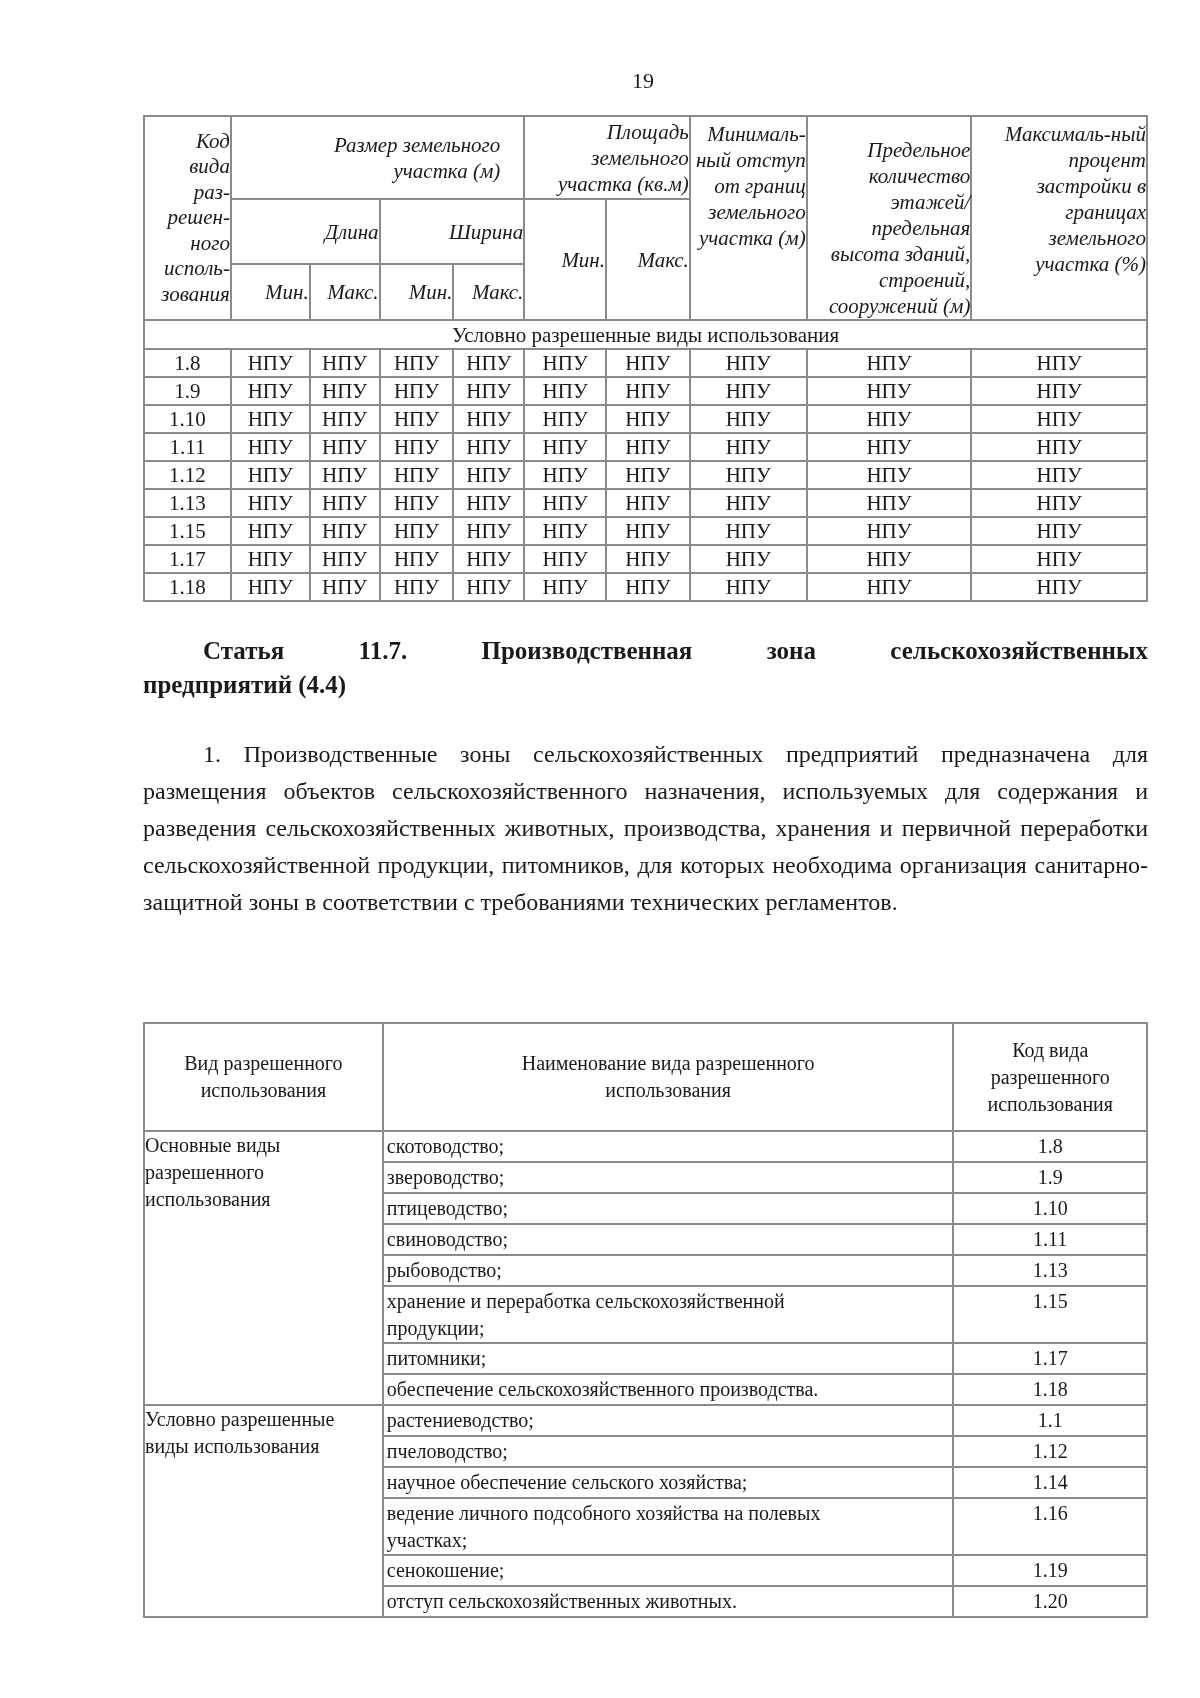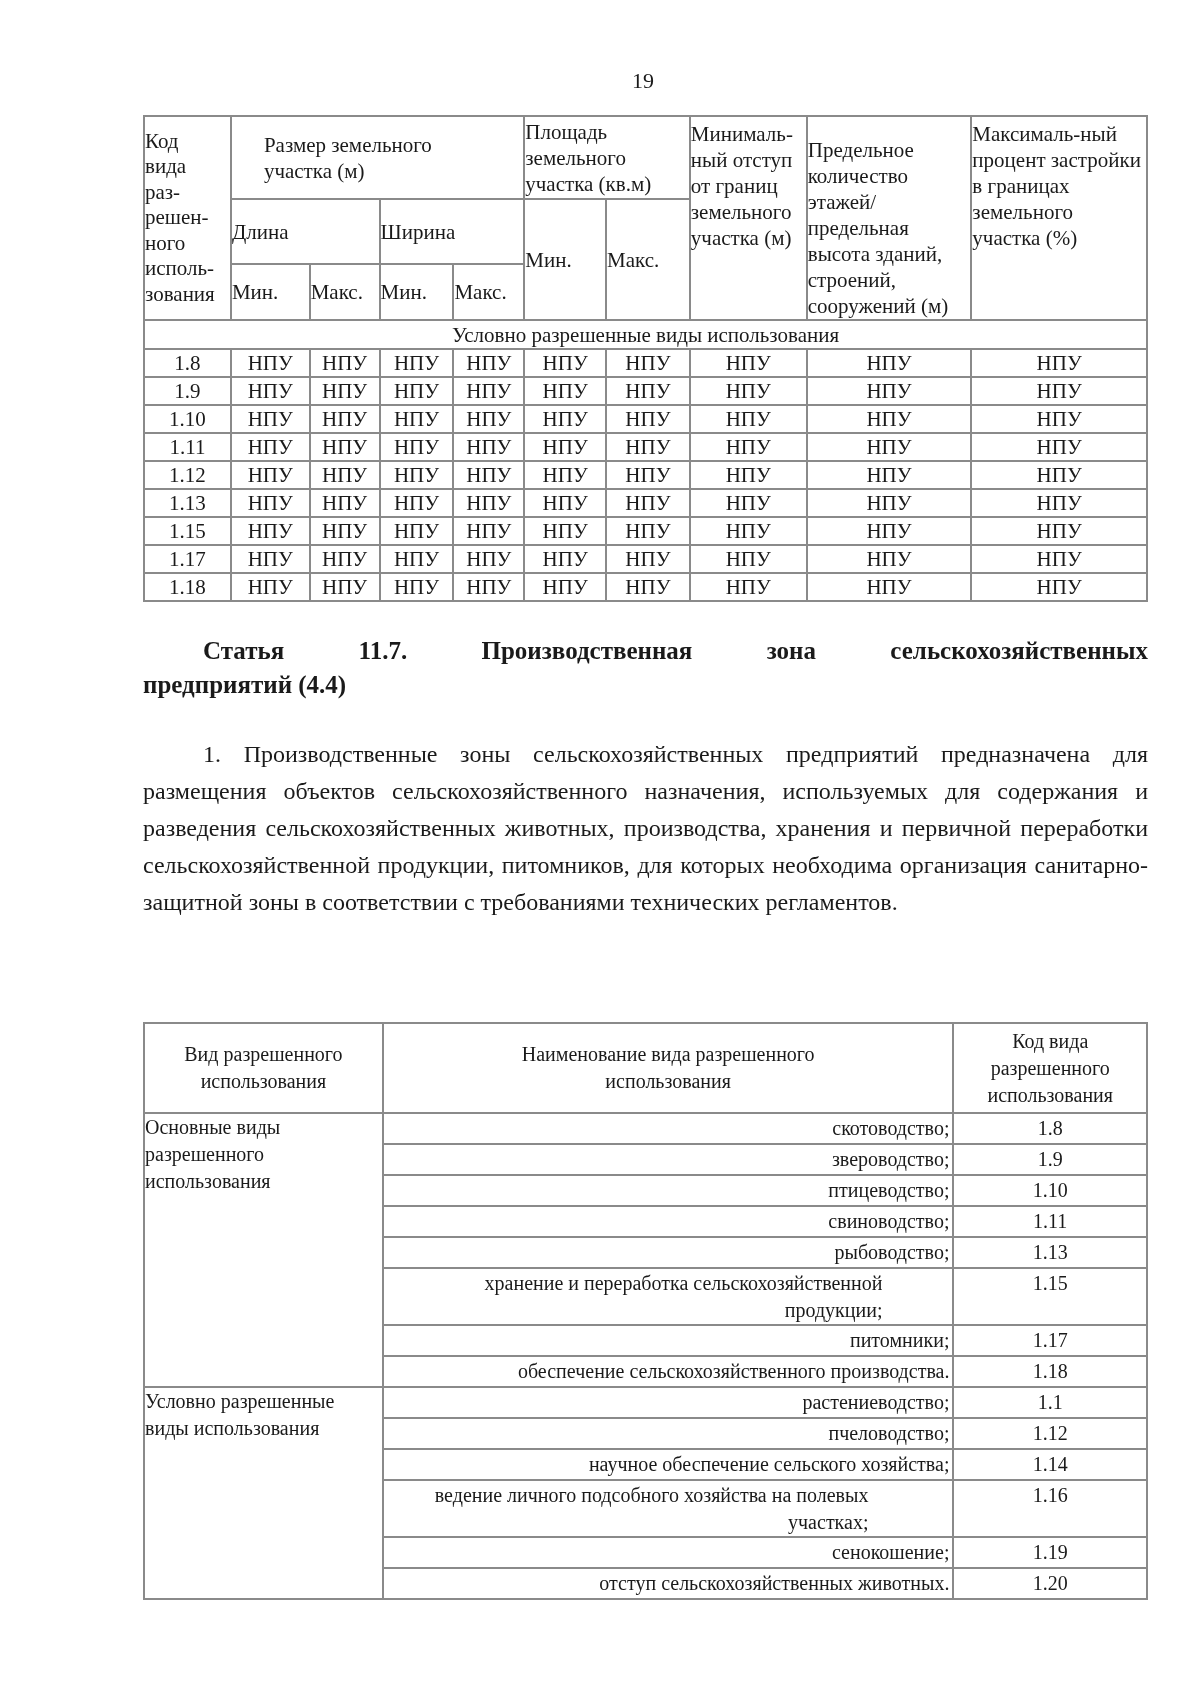--- a/index.html
+++ b/index.html
@@ -9,21 +9,21 @@
   }
   .page-number {
     position: absolute; top: 68px; left: 0; width: 1286px; text-align: center;
     font-size: 22px;
   }
   table { border-collapse: collapse; position: absolute; }
   td, th { border: 2px solid #8a8a8a; padding: 0; font-weight: normal; }
 
   
   #limits-table { left: 143px; top: 115px; width: 1005px; font-size: 21px; line-height: 26px; }
-  #limits-table th { text-align: left; vertical-align: middle; }
+  #limits-table th { text-align: right; vertical-align: middle; font-style: italic; }
   #limits-table td { text-align: center; height: 26px; line-height: 24px; }
   #limits-table .section-row td { height: 27px; }
   #limits-table .hdr1 th { height: 81px; }
   #limits-table .hdr2 th { height: 56px; }
   #limits-table .hdr3 th { height: 54px; }
 
   
   .article-heading {
     position: absolute; left: 143px; top: 634px; width: 1005px;
     font-size: 25px; font-weight: bold; line-height: 34px;
@@ -35,21 +35,21 @@
     font-size: 24px; line-height: 37px; text-align: justify;
   }
   .body-text p { margin: 0; text-indent: 60px; }
 
   
   #uses-table { left: 143px; top: 1022px; width: 1005px; font-size: 20px; line-height: 27px; }
   #uses-table th { text-align: center; vertical-align: middle; height: 82px; line-height: 27px; }
   #uses-table td { vertical-align: top; padding: 1px 3px 0 3px; }
   #uses-table td.group { padding: 0 9px 0 0; text-align: left; }
   #uses-table td.code { text-align: center; }
-  #uses-table td.name { text-align: right; }
+  #uses-table td.name { text-align: left; }
   #uses-table tr.single td { height: 28px; }
 </style>
 </head>
 <body>
 
 <div class="page-number">19</div>
 
 <table id="limits-table">
   <colgroup>
     <col style="width:87px">
@@ -67,21 +67,21 @@
       <tr class="hdr1">
     <th rowspan="3" style="line-height:25.5px;">
       <span>Код</span><br>
       <span>вида</span><br>
       <span>раз-</span><br>
       <span>решен-</span><br>
       <span>ного</span><br>
       <span>исполь-</span><br>
       <span>зования</span>
     </th>
-    <th colspan="4" style="padding:0 32px;">Размер земельного участка (м)</th>
+    <th colspan="4" style="padding:0 23px;">Размер земельного участка (м)</th>
     <th colspan="2">Площадь земельного участка (кв.м)</th>
     <th rowspan="3" style="vertical-align:top;padding-top:4px;">Минималь-ный отступ от границ земельного участка (м)</th>
     <th rowspan="3" style="vertical-align:top;padding-top:20px;">Предельное количество этажей/ предельная высота зданий, строений, сооружений (м)</th>
     <th rowspan="3" style="vertical-align:top;padding-top:4px;">Максималь-ный процент застройки в границах земельного участка (%)</th>
   </tr>
   <tr class="hdr2">
     <th colspan="2">Длина</th>
     <th colspan="2">Ширина</th>
     <th rowspan="2">Мин.</th>
     <th rowspan="2">Макс.</th>
@@ -219,21 +219,21 @@
 
 <table id="uses-table">
   <colgroup>
     <col style="width:239px">
       <col style="width:572px">
       <col style="width:194px">
   </colgroup>
   <tbody>
       <tr>
     <th style="padding:0 5px;">Вид разрешенного использования</th>
-    <th style="padding:3px 130px;">Наименование вида разрешенного использования</th>
+    <th style="padding:12px 130px;">Наименование вида разрешенного использования</th>
     <th>Код вида разрешенного использования</th>
   </tr>
   </tbody>
     <tbody id="uses-body">
       <tr class="single">
         <td class="group" rowspan="8" style="padding-right: 90px;">Основные виды разрешенного использования</td>
         <td class="name">скотоводство;</td>
         <td class="code">1.8</td>
       </tr>
       <tr class="single">

